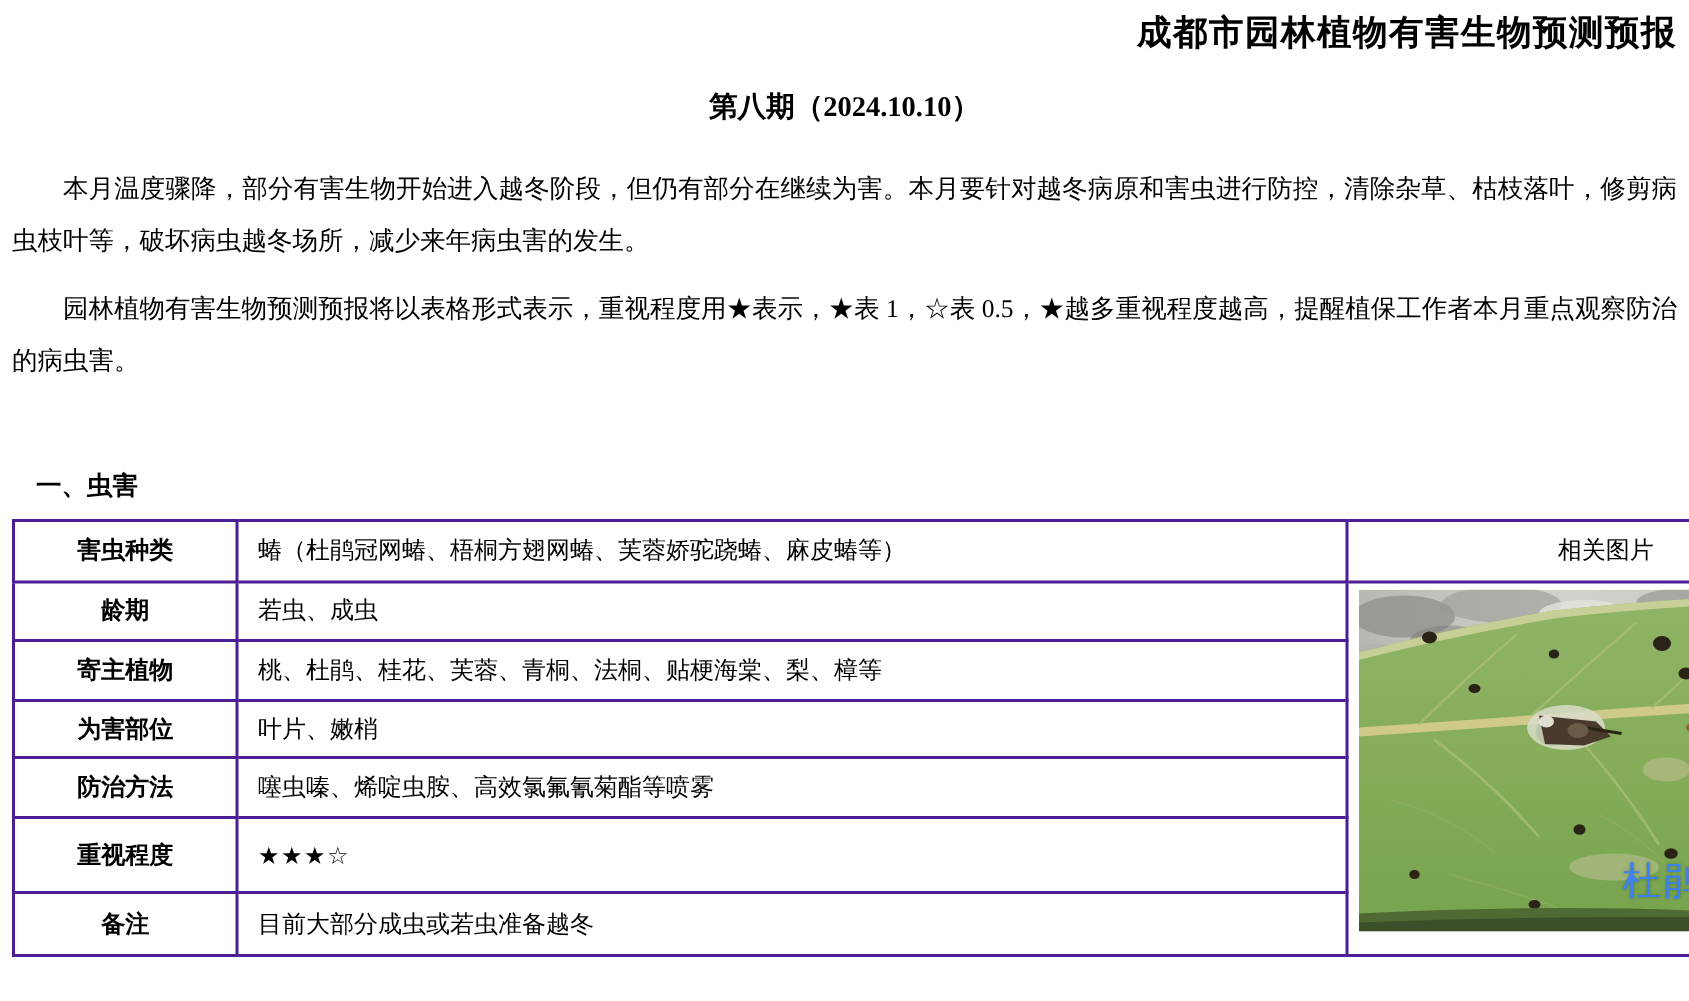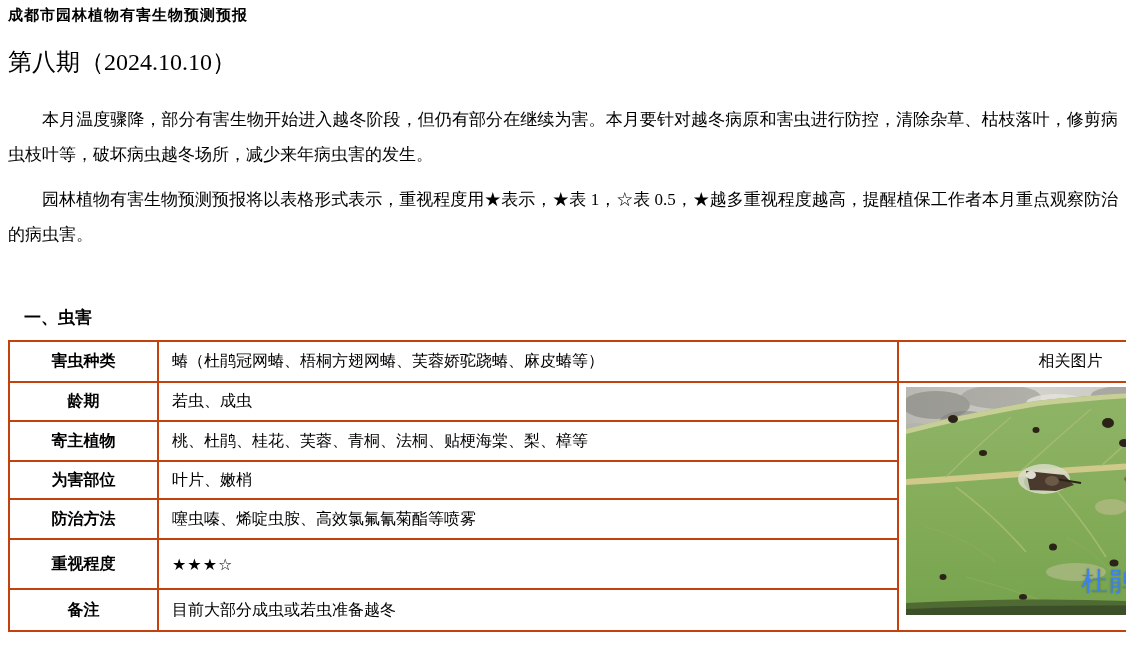--- a/index.html
+++ b/index.html
@@ -8,29 +8,30 @@
     width: 1126px; height: 667px;
     background: #ffffff;
     font-family: "Liberation Serif", "DejaVu Serif", serif;
     color: #000;
     overflow: hidden;
   }
   .page { width: 1126px; height: 667px; position: relative; }
 
   .doc-title {
     margin: 6px 8px 0 8px;
-    text-align: left;
-    font-size: 15px;
+    text-align: right;
+    font-size: 23px;
     font-weight: bold;
     letter-spacing: 1px;
   }
   .doc-subtitle {
     margin: 21px 8px 0 8px;
-    font-size: 24px;
-    font-weight: normal;
+    text-align: center;
+    font-size: 19px;
+    font-weight: bold;
   }
   .body-para {
     margin: 0 8px;
     font-size: 17px;
     line-height: 35px;
     text-align: justify;
     text-indent: 2em;
   }
   .para-1 { margin-top: 24px; }
   .para-2 { margin-top: 10px; }
@@ -48,21 +49,21 @@
     font-weight: bold;
   }
 
   table.pest-table {
     margin: 11px 8px 0 8px;
     border-collapse: collapse;
     table-layout: fixed;
     width: 1110px;
   }
   .pest-table td {
-    border: 2px solid #c2410c;
+    border: 2px solid #4c1d95;
     padding: 0;
     font-size: 16px;
     vertical-align: middle;
   }
   .pest-table td.label-cell {
     width: 149px;
     text-align: center;
     font-weight: bold;
   }
   .pest-table td.value-cell {

